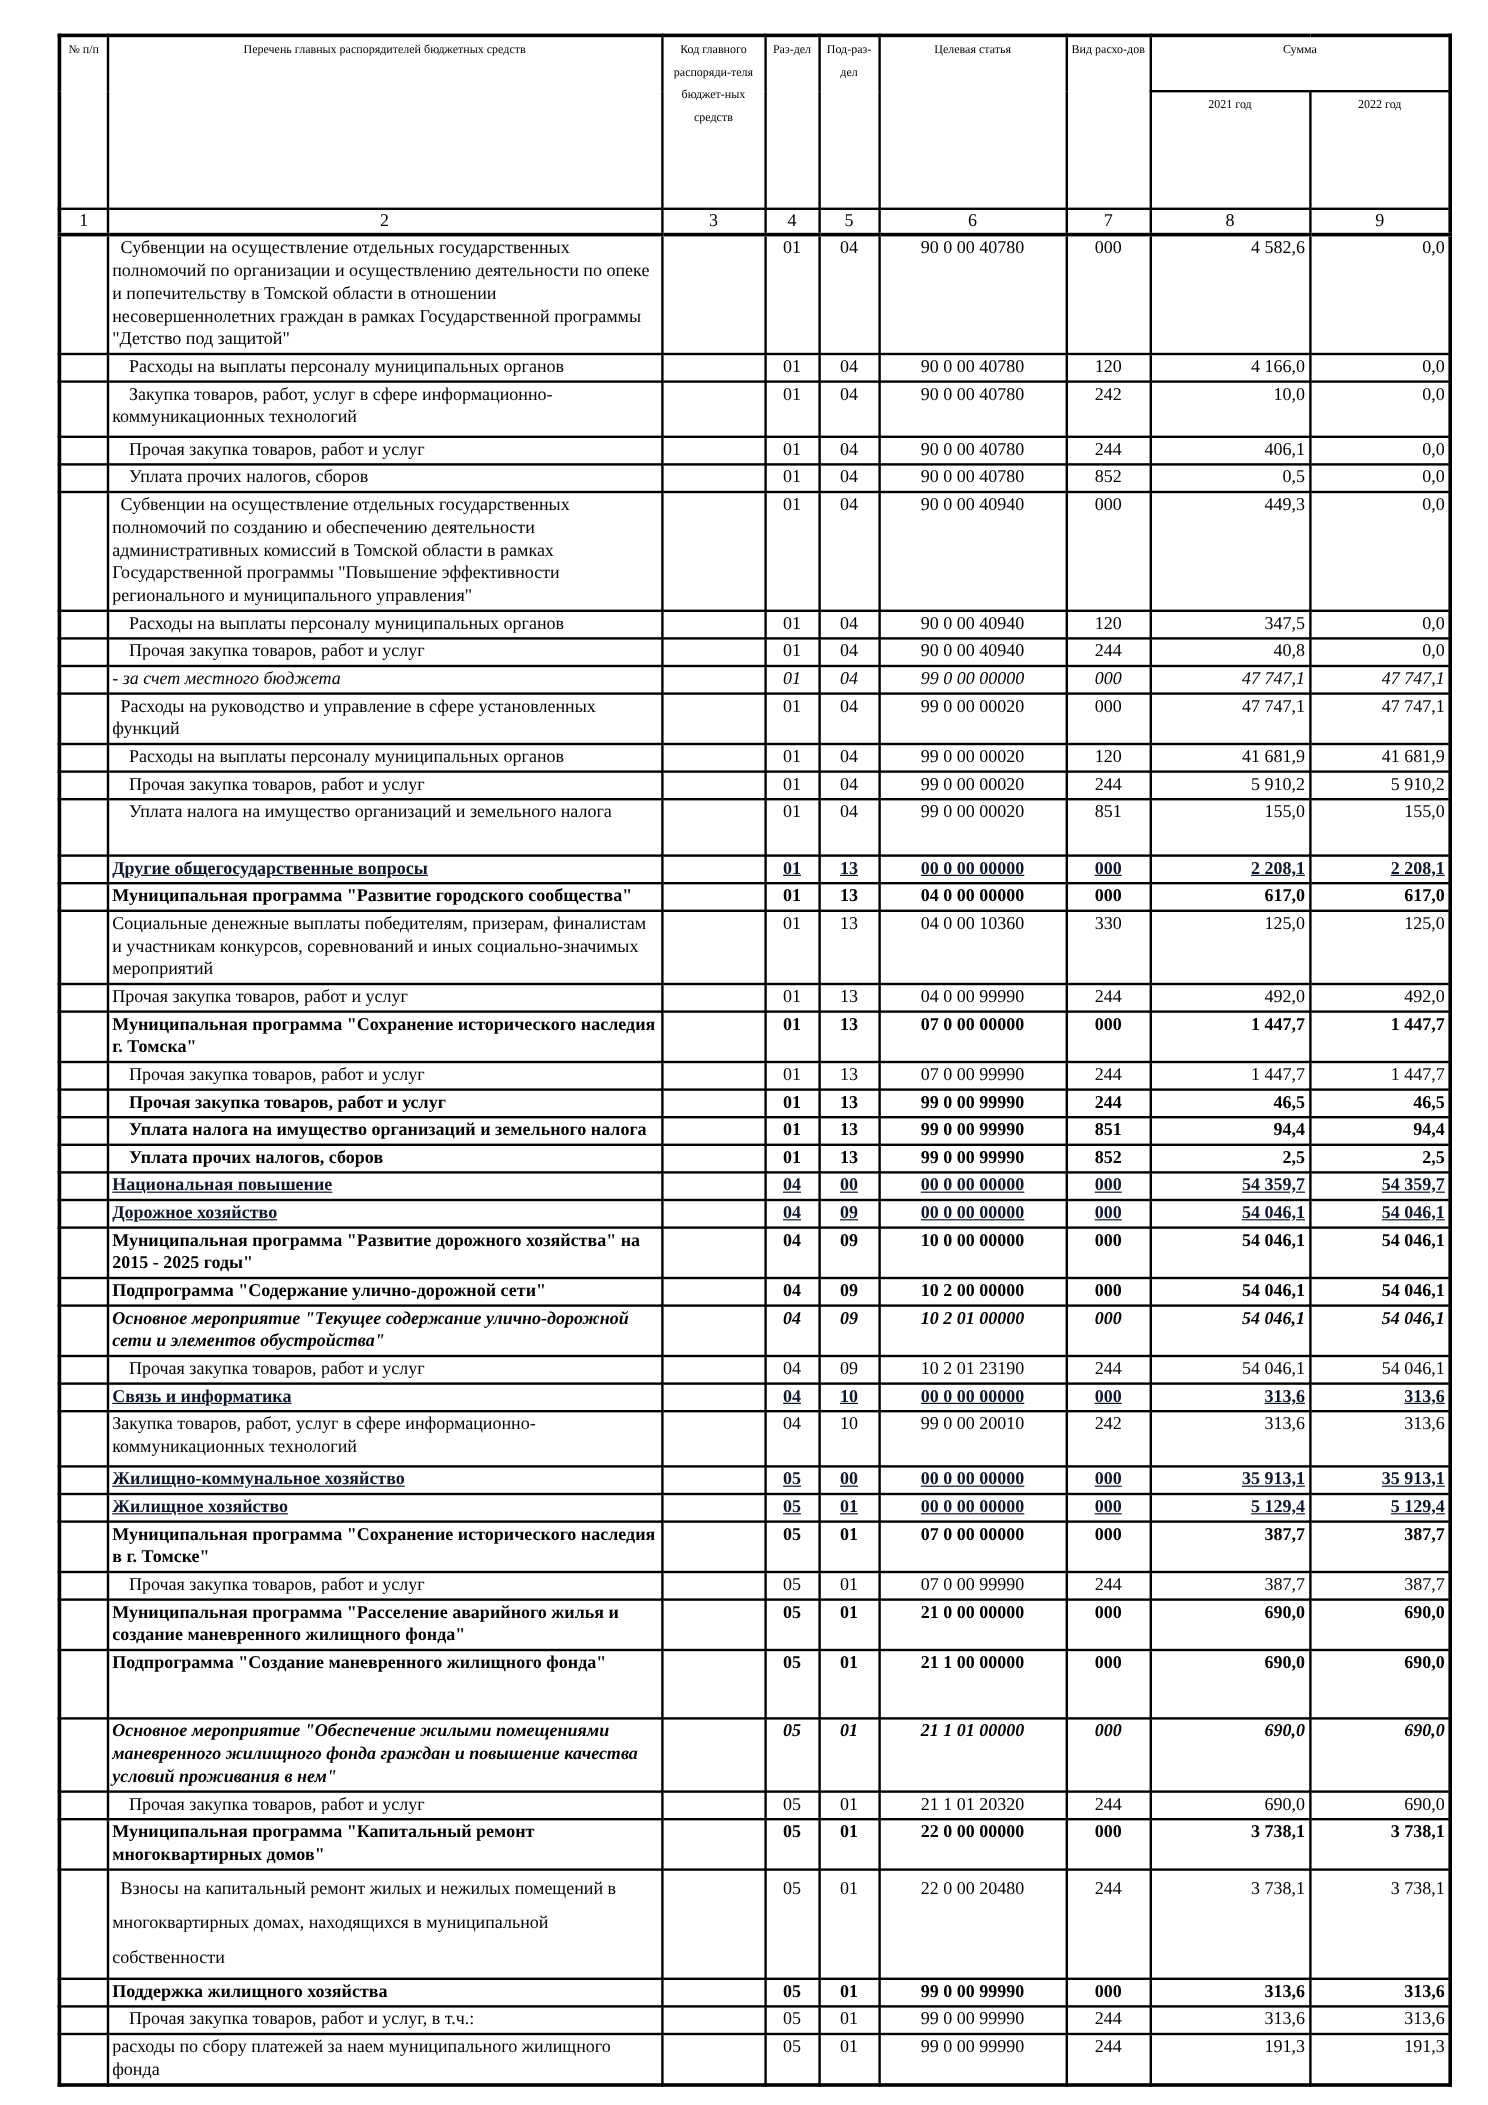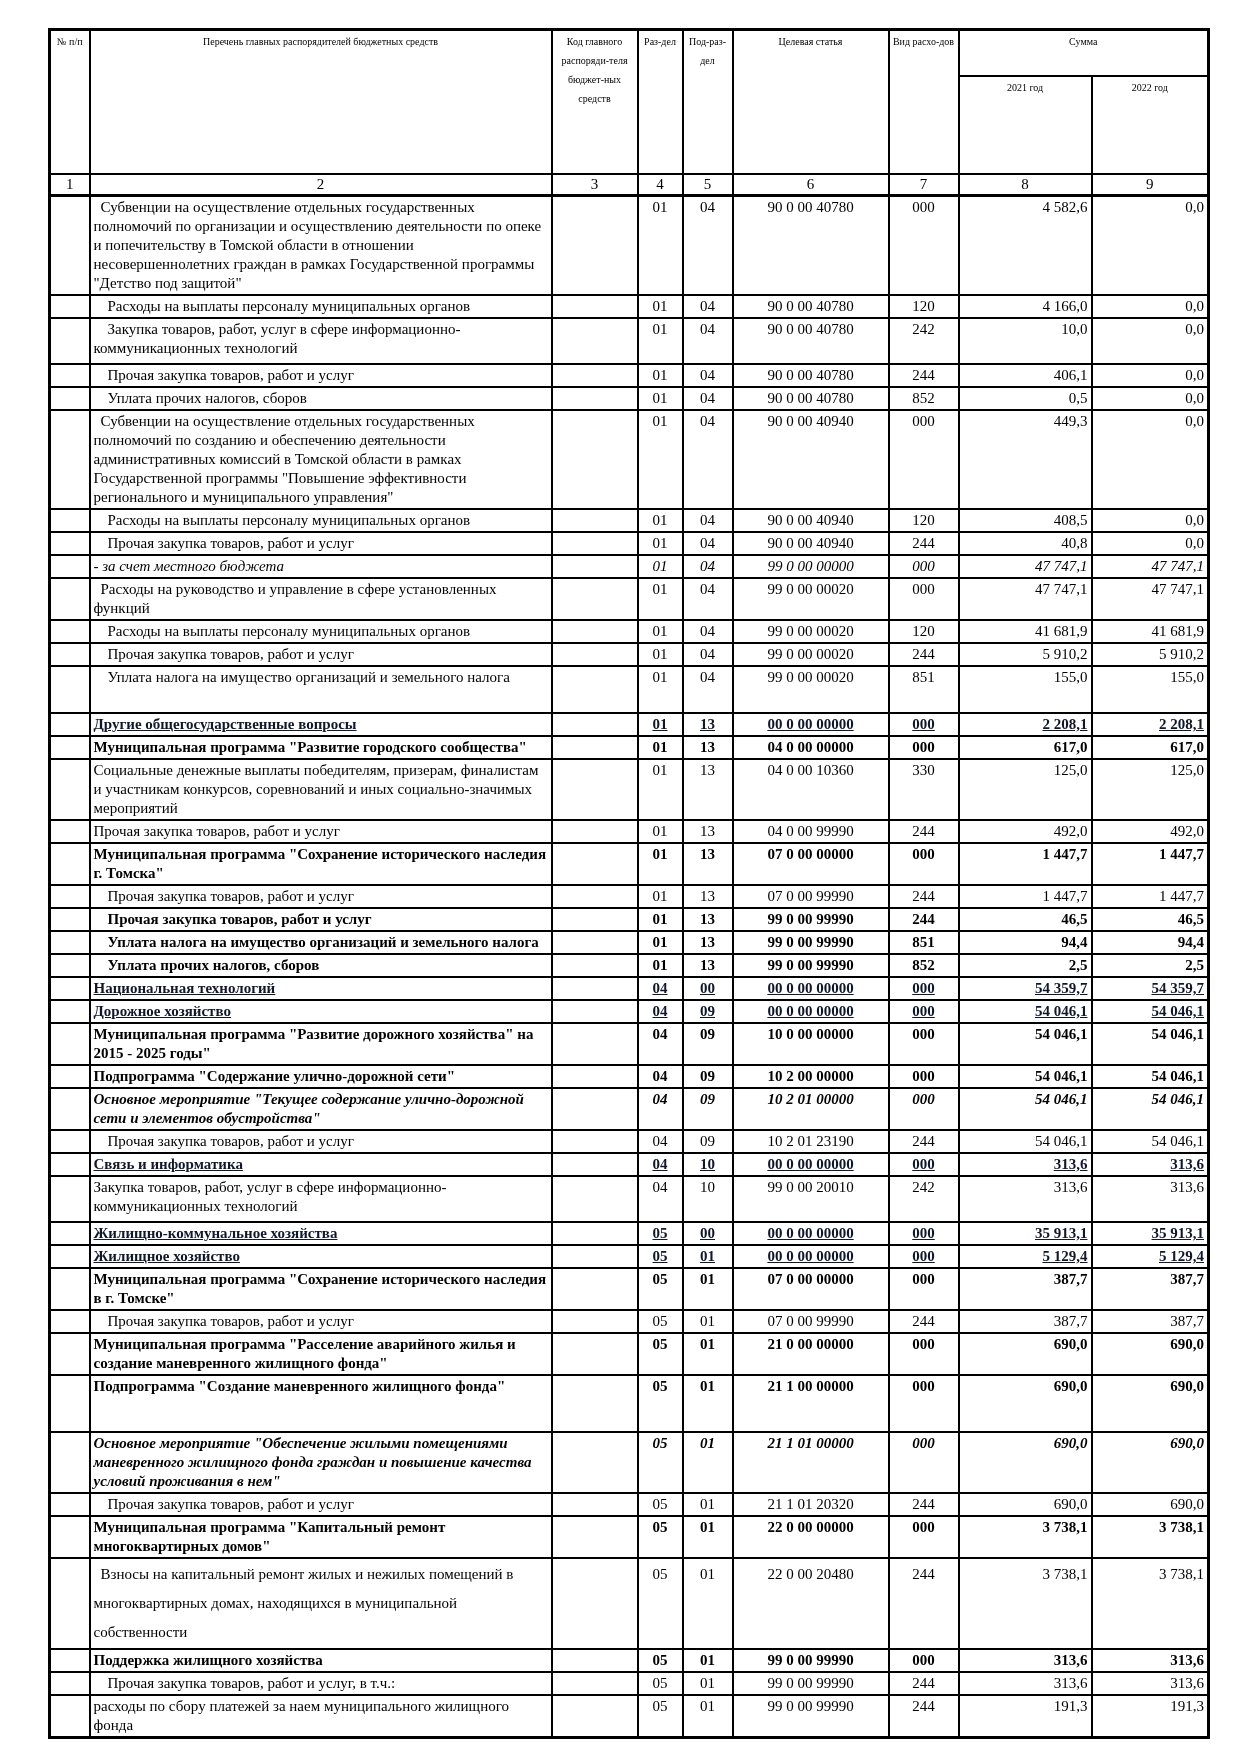--- a/index.html
+++ b/index.html
@@ -181,21 +181,21 @@
           <td class="c8">0,0</td>
         </tr>
         <tr class="indent2">
           <td class="c0"></td>
           <td class="c1">Расходы на выплаты персоналу муниципальных органов</td>
           <td class="c2"></td>
           <td class="c3">01</td>
           <td class="c4">04</td>
           <td class="c5">90 0 00 40940</td>
           <td class="c6">120</td>
-          <td class="c7">408,5</td>
+          <td class="c7">347,5</td>
           <td class="c8">0,0</td>
         </tr>
         <tr class="indent2">
           <td class="c0"></td>
           <td class="c1">Прочая закупка товаров, работ и услуг</td>
           <td class="c2"></td>
           <td class="c3">01</td>
           <td class="c4">04</td>
           <td class="c5">90 0 00 40940</td>
           <td class="c6">244</td>
@@ -351,21 +351,21 @@
           <td class="c2"></td>
           <td class="c3">01</td>
           <td class="c4">13</td>
           <td class="c5">99 0 00 99990</td>
           <td class="c6">852</td>
           <td class="c7">2,5</td>
           <td class="c8">2,5</td>
         </tr>
         <tr class="blue">
           <td class="c0"></td>
-          <td class="c1">Национальная технологий</td>
+          <td class="c1">Национальная повышение</td>
           <td class="c2"></td>
           <td class="c3">04</td>
           <td class="c4">00</td>
           <td class="c5">00 0 00 00000</td>
           <td class="c6">000</td>
           <td class="c7">54 359,7</td>
           <td class="c8">54 359,7</td>
         </tr>
         <tr class="blue">
           <td class="c0"></td>
@@ -439,21 +439,21 @@
           <td class="c2"></td>
           <td class="c3">04</td>
           <td class="c4">10</td>
           <td class="c5">99 0 00 20010</td>
           <td class="c6">242</td>
           <td class="c7">313,6</td>
           <td class="c8">313,6</td>
         </tr>
         <tr class="blue">
           <td class="c0"></td>
-          <td class="c1">Жилищно-коммунальное хозяйства</td>
+          <td class="c1">Жилищно-коммунальное хозяйство</td>
           <td class="c2"></td>
           <td class="c3">05</td>
           <td class="c4">00</td>
           <td class="c5">00 0 00 00000</td>
           <td class="c6">000</td>
           <td class="c7">35 913,1</td>
           <td class="c8">35 913,1</td>
         </tr>
         <tr class="blue">
           <td class="c0"></td>

